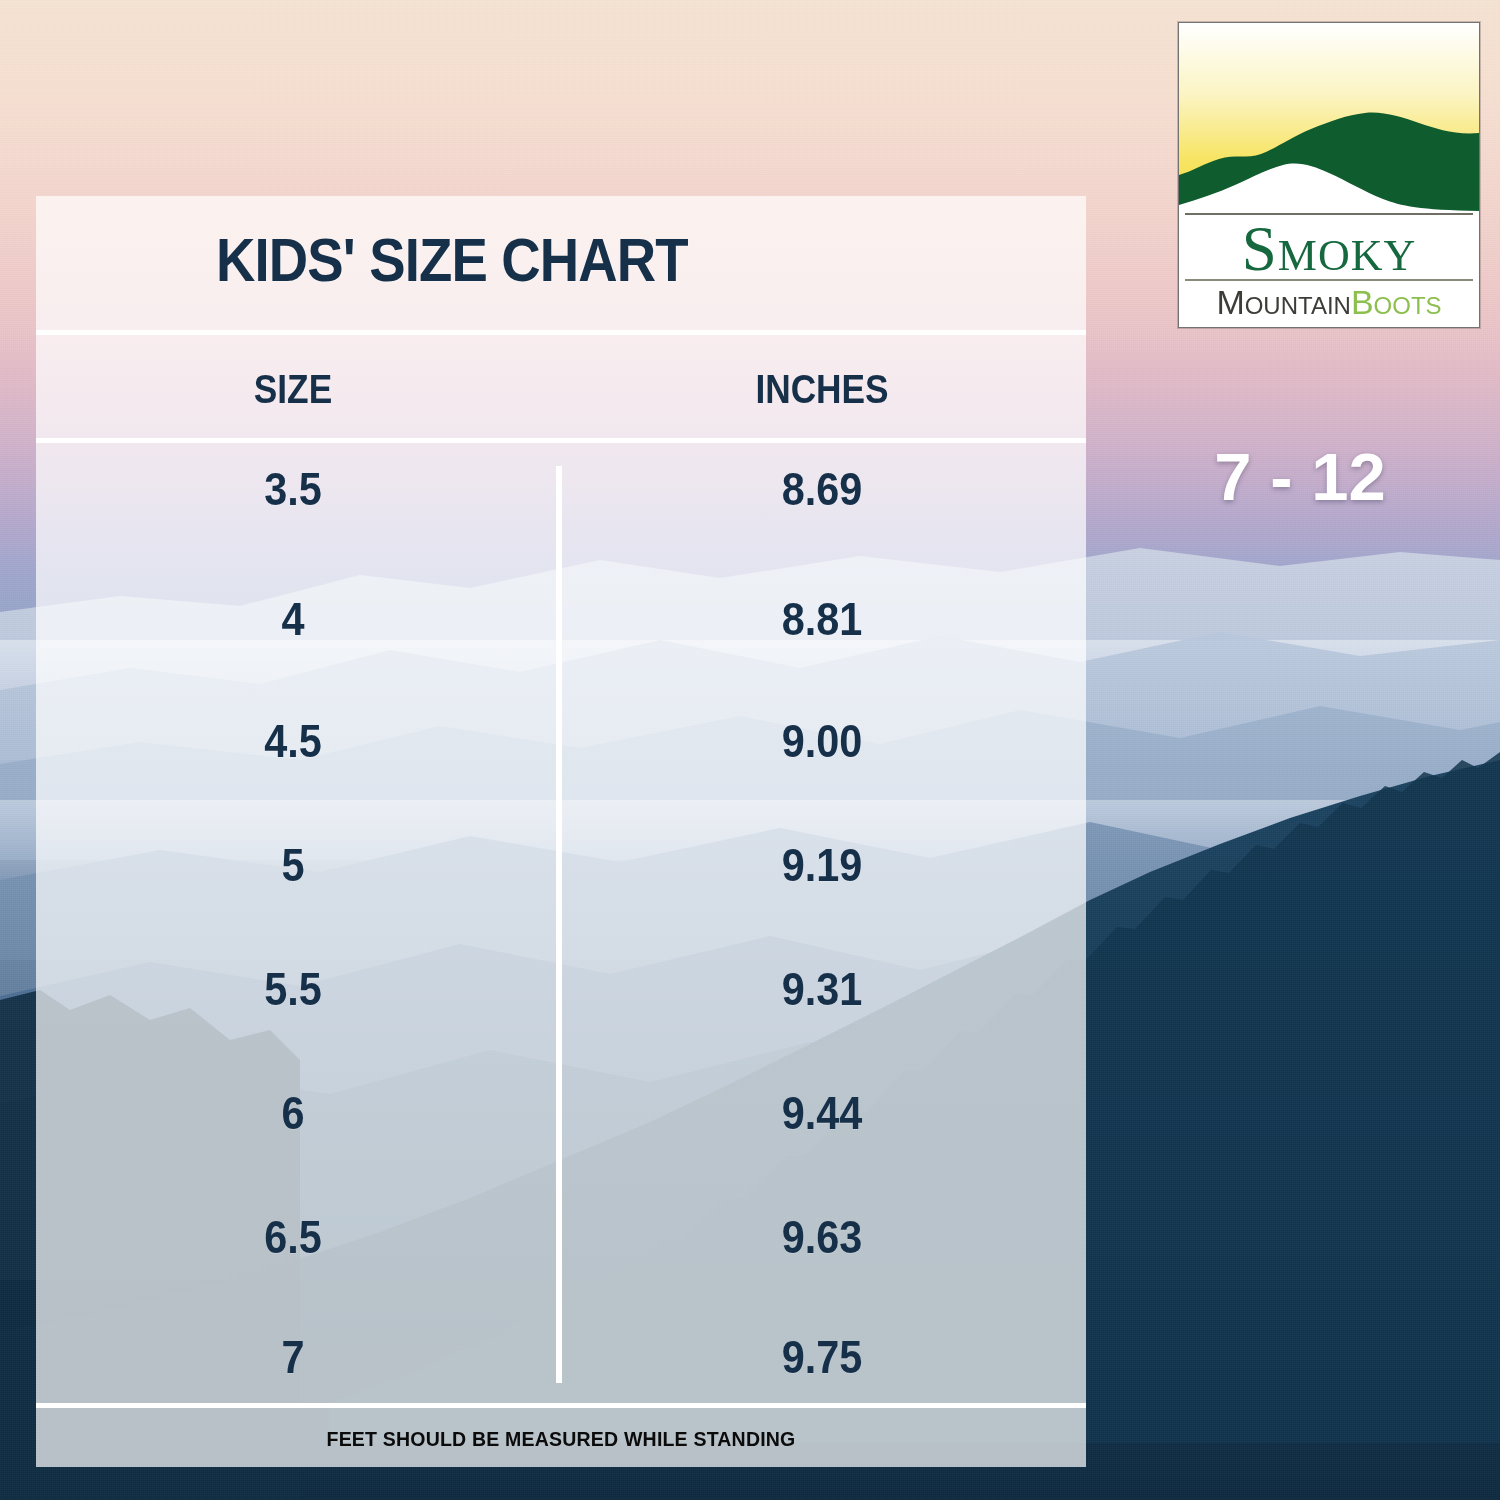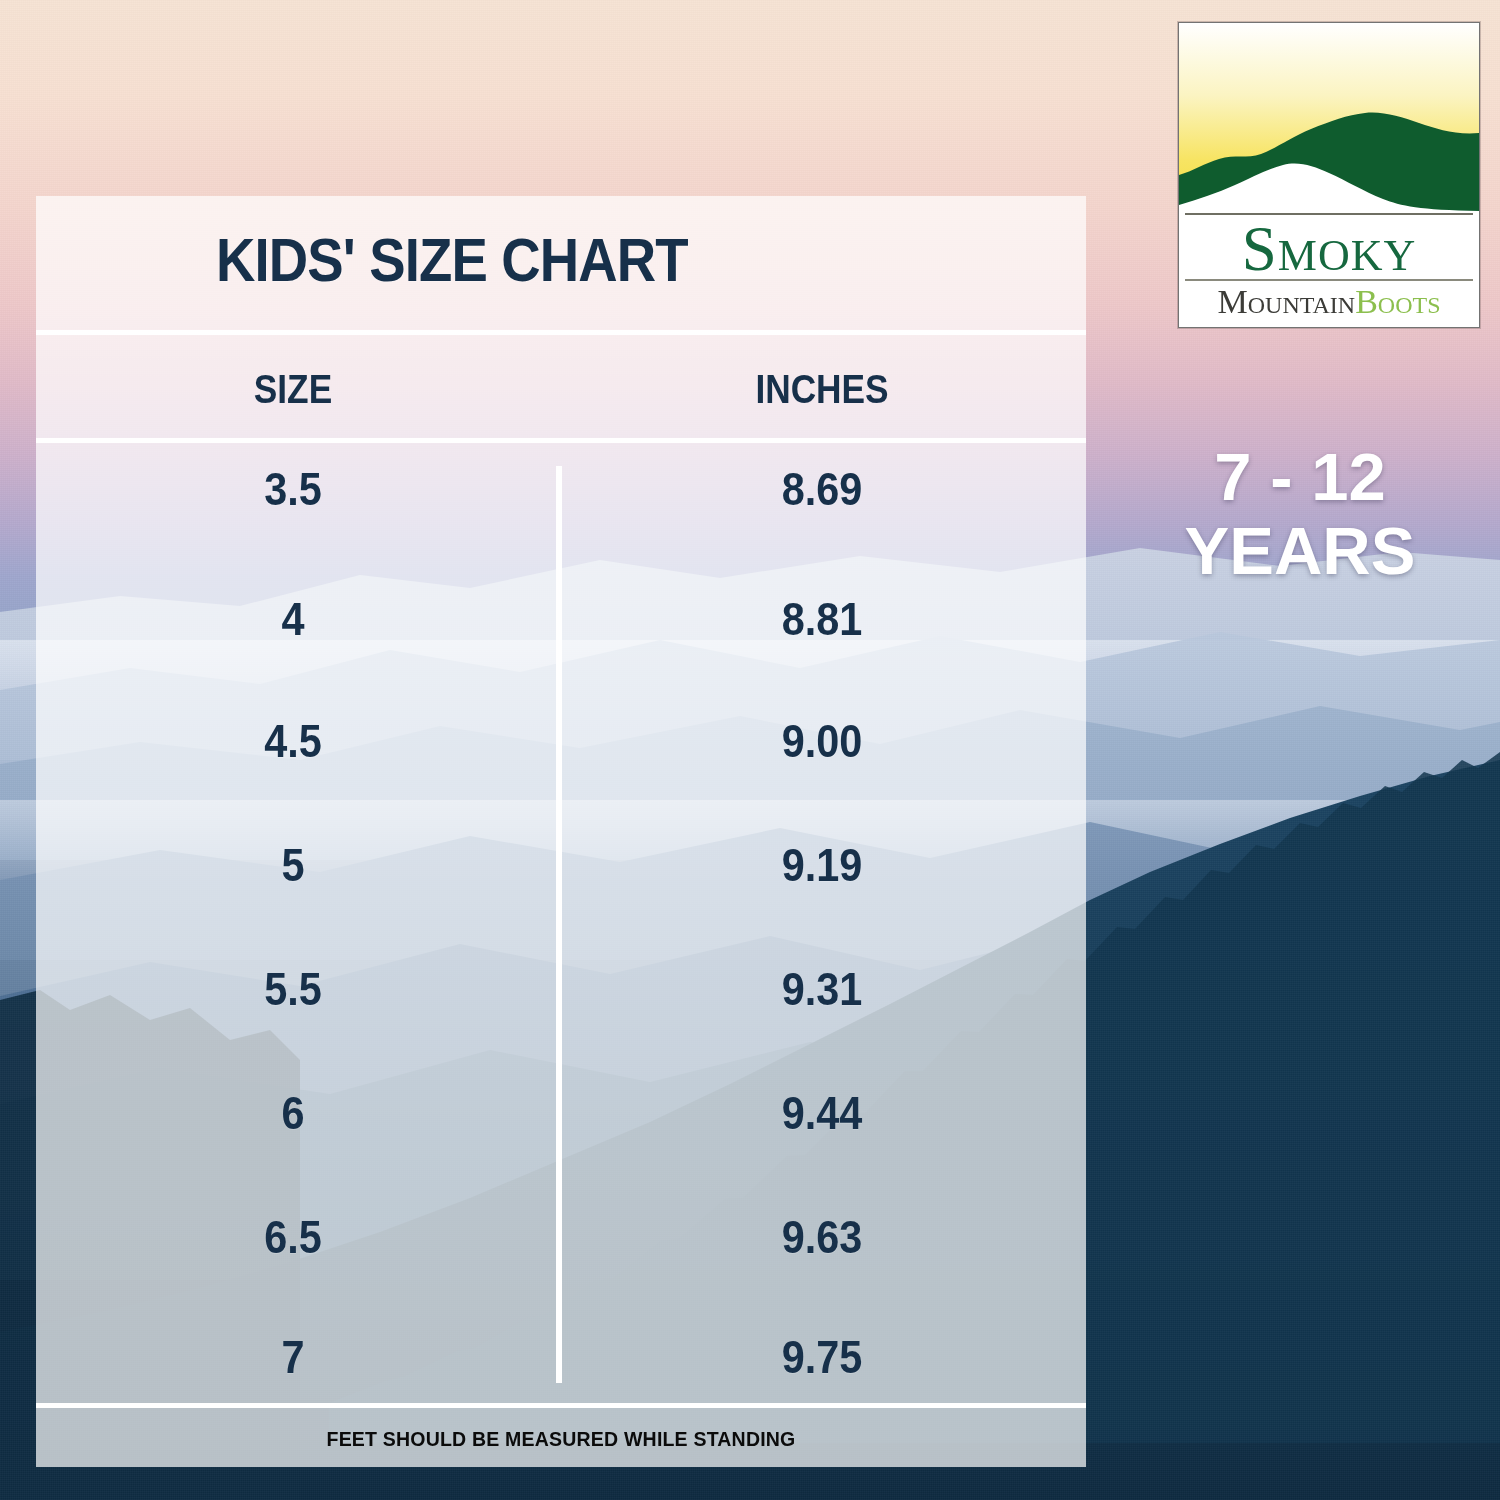--- a/index.html
+++ b/index.html
@@ -102,21 +102,21 @@
   .logo-divider{position:absolute;left:6px;top:190px;width:288px;height:2px;background:#6f6f63;}
   .logo-smoky{
     position:absolute;left:0;top:192px;width:300px;text-align:center;
     font-family:"Liberation Serif", serif;
     font-size:63px;line-height:68px;font-weight:normal;
     color:#16683f;font-variant:small-caps;letter-spacing:1px;
   }
   .logo-rule2{position:absolute;left:6px;top:256px;width:288px;height:2px;background:#8a8a7d;}
   .logo-mb{
     position:absolute;left:0;top:258px;width:300px;text-align:center;
-    font-family:Liberation Serif, serif;
+    font-family:Liberation Sans, sans-serif;
     font-size:34px;line-height:42px;font-variant:small-caps;letter-spacing:0px;
     white-space:nowrap;
   }
   .logo-mb .mtn{color:#3c3c38;}
   .logo-mb .boots{color:#8cbf4e;}
 </style>
 </head>
 <body>
 
 <div id="stage">
@@ -222,21 +222,20 @@
   <div class="cell col-size" style="top:1210px">6.5</div>
   <div class="cell col-in" style="top:1210px">9.63</div>
 
   <div class="cell col-size" style="top:1330px">7</div>
   <div class="cell col-in" style="top:1330px">9.75</div>
 
   <div class="footnote">FEET SHOULD BE MEASURED WHILE STANDING</div>
 
   <div class="age">
     <span>7 - 12</span>
-    <span class="l2">YEARS</span>
   </div>
 
   <div class="logo">
     <svg class="logo-art" viewBox="0 0 300 190" preserveAspectRatio="none">
       <defs>
         <linearGradient id="lsky" x1="0" y1="0" x2="0" y2="1">
           <stop offset="0%" stop-color="#ffffff"></stop>
           <stop offset="38%" stop-color="#fbf4c2"></stop>
           <stop offset="72%" stop-color="#f7e463"></stop>
           <stop offset="100%" stop-color="#f3dc3e"></stop>

